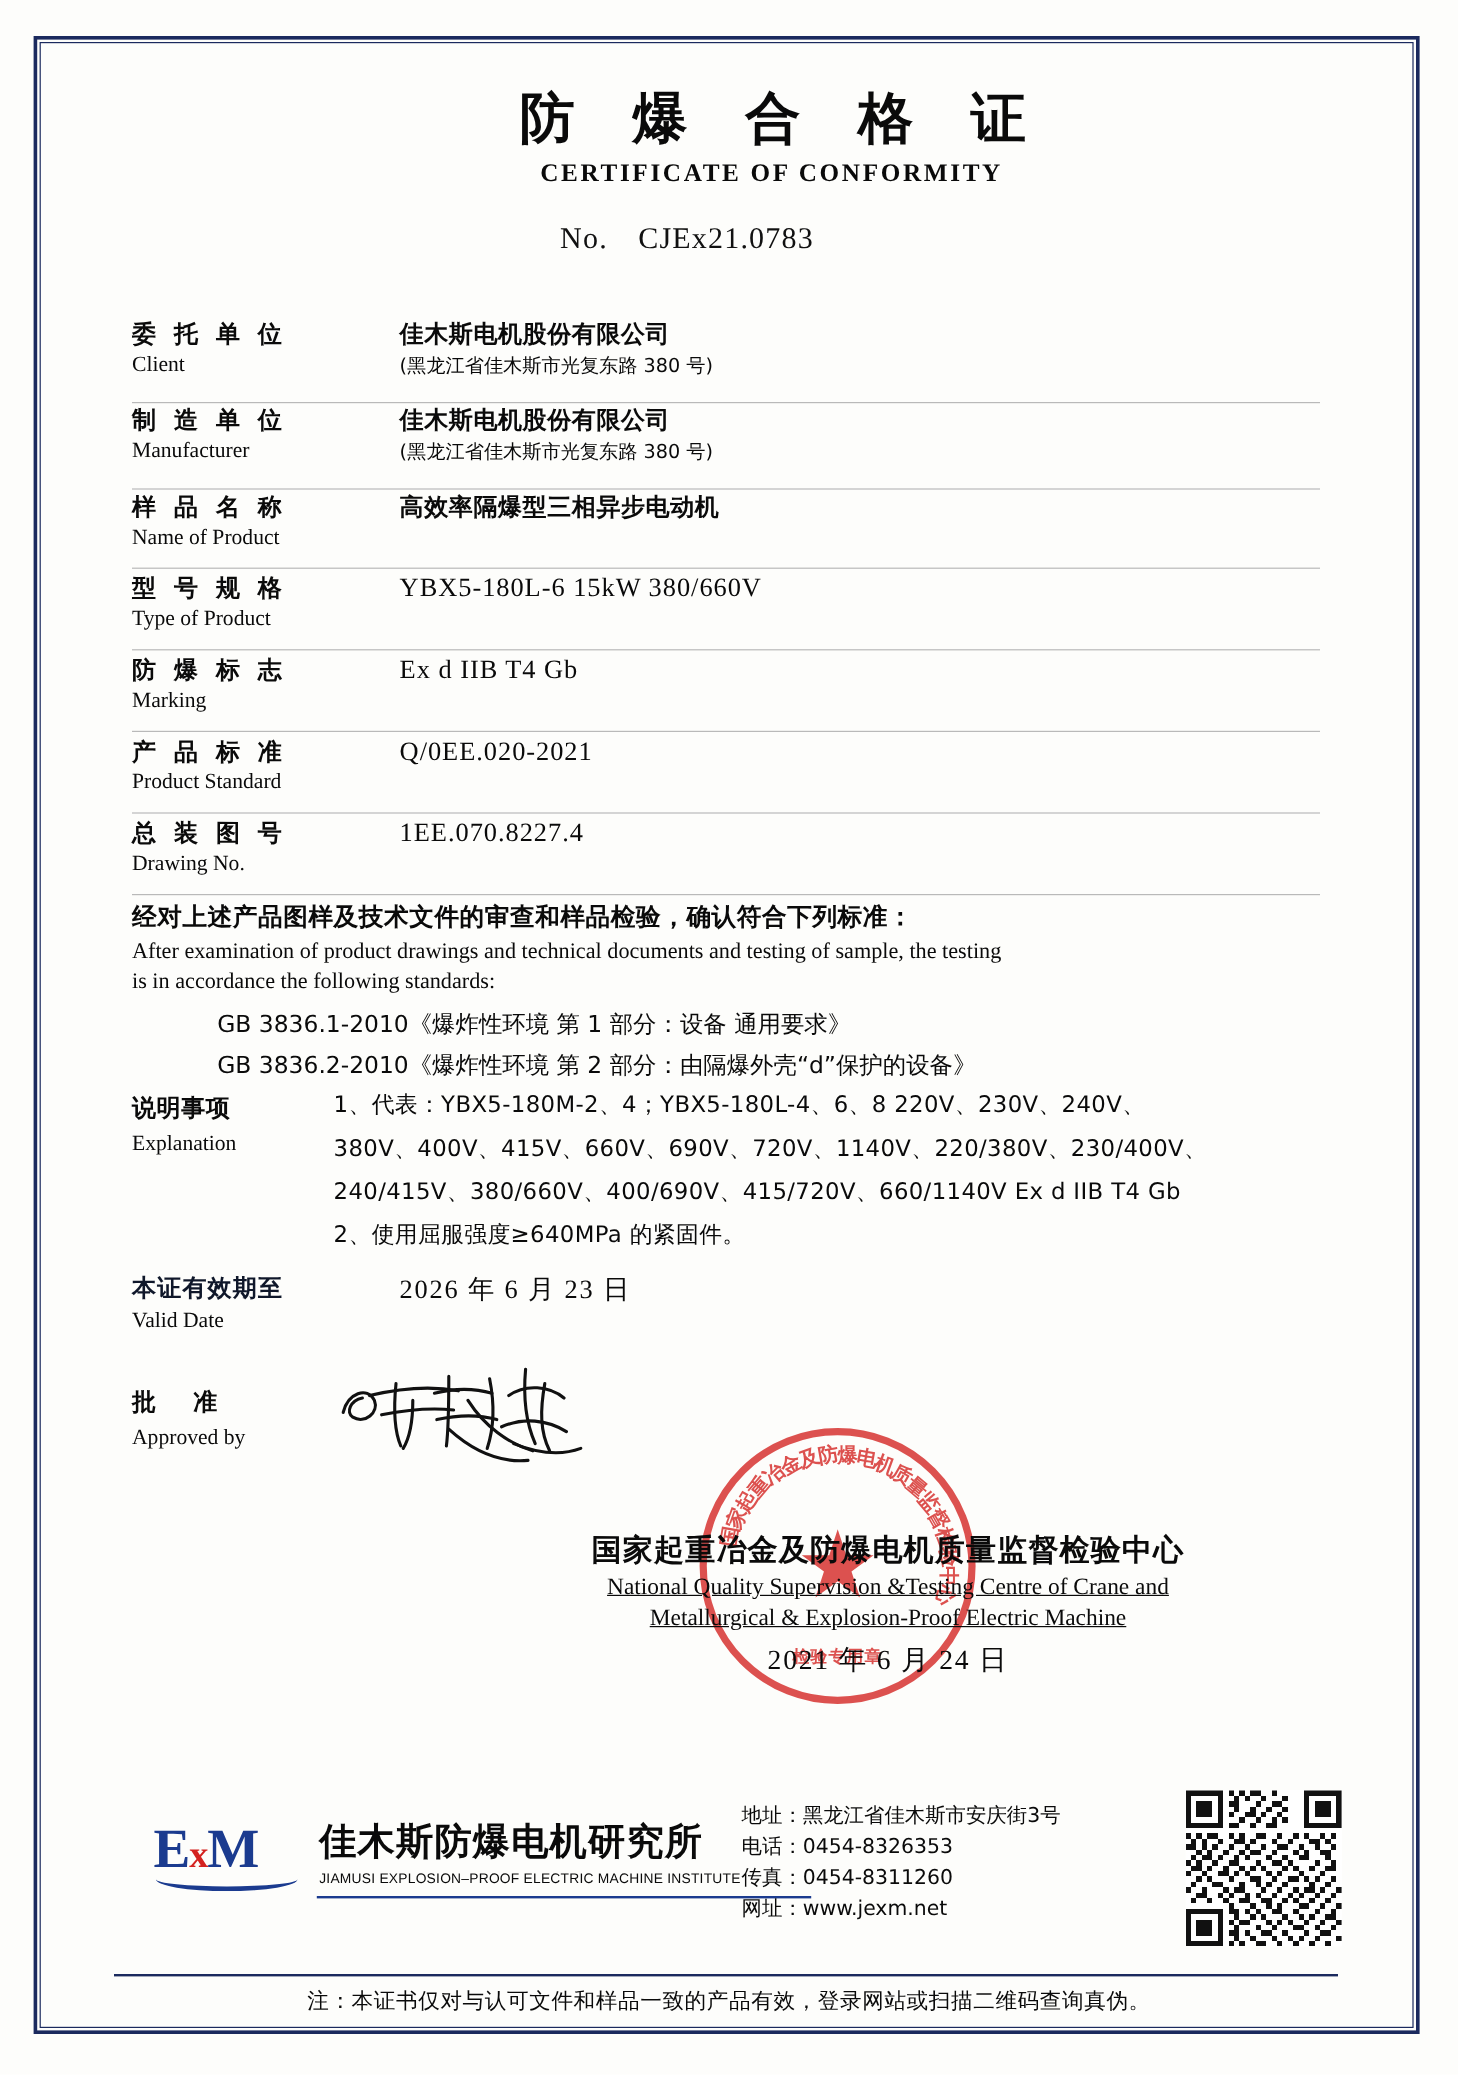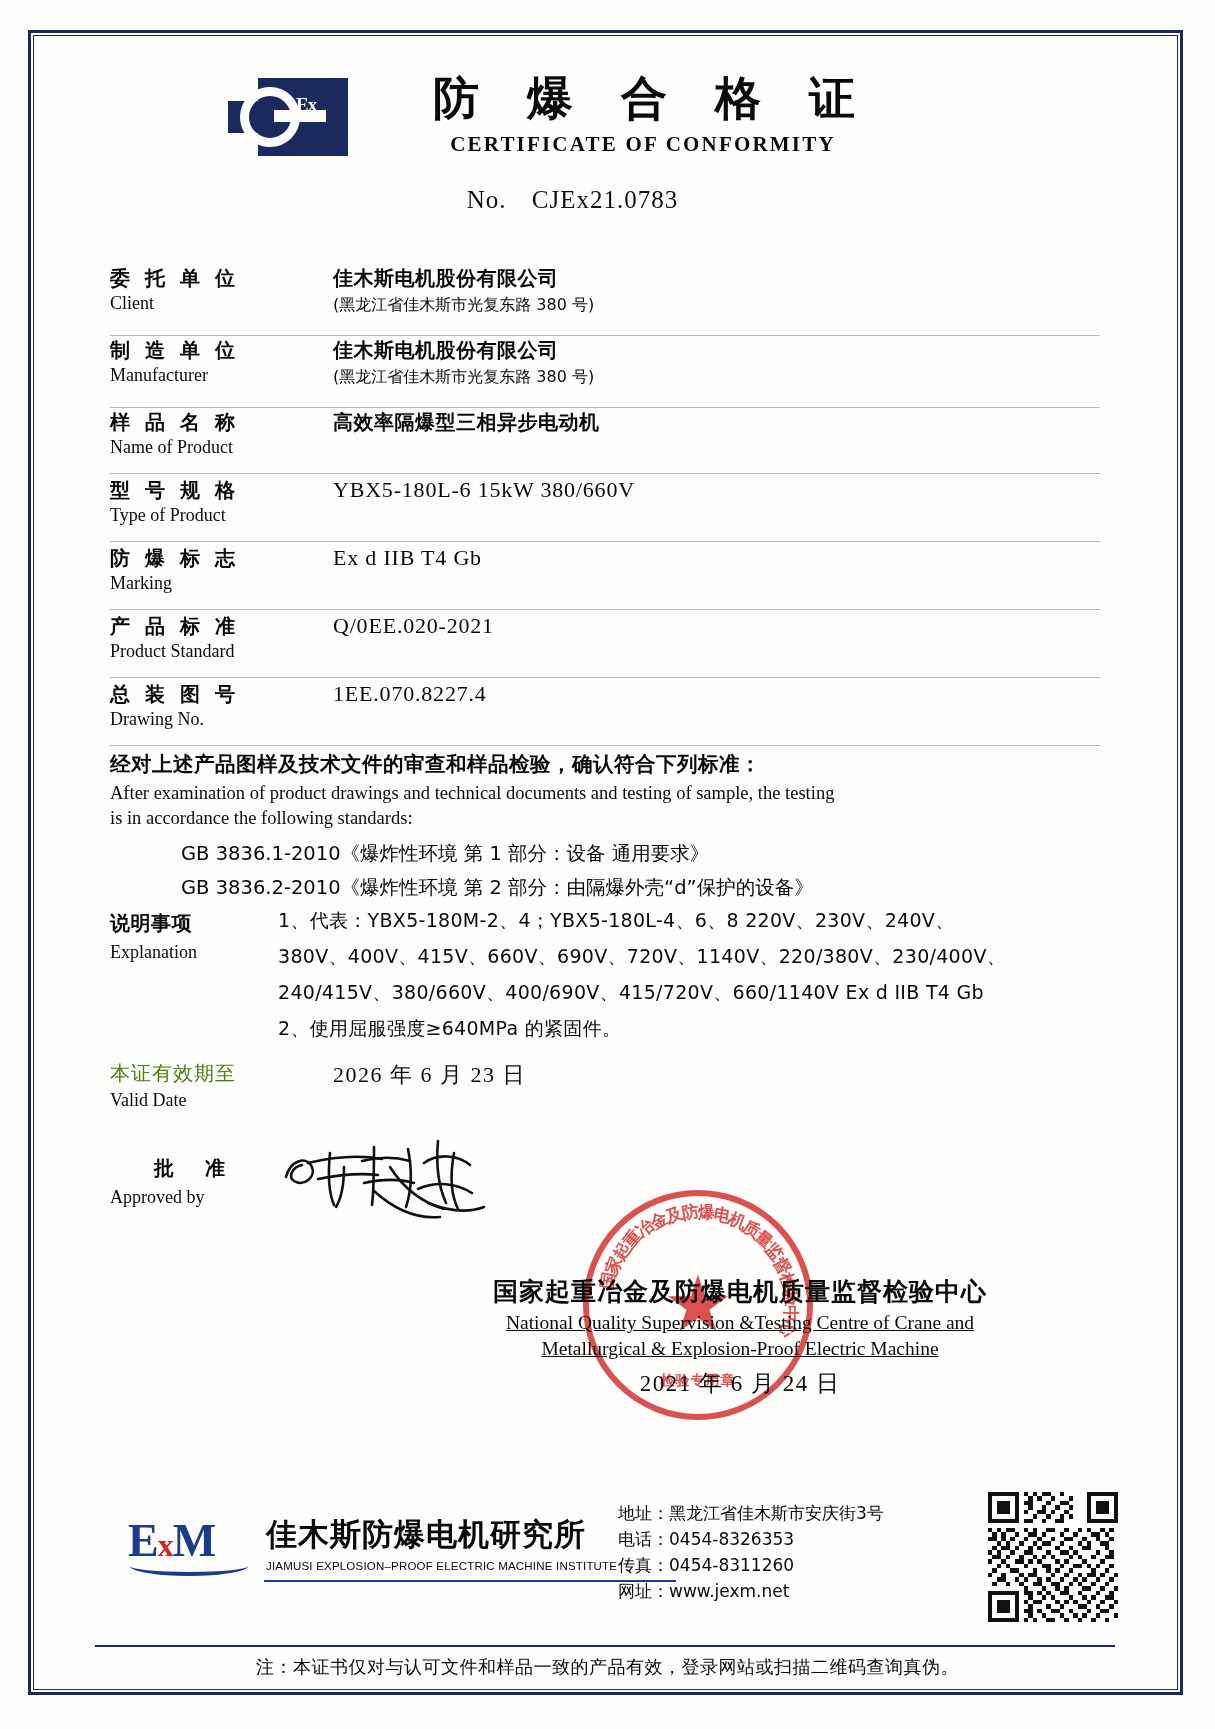--- a/index.html
+++ b/index.html
@@ -283,24 +283,24 @@
   .valid {
     position: absolute;
     left: 33px;
     top: 1060px;
     width: 1145px;
   }
   .valid .lbl-cn {
     position: absolute;
     left: 77px; top: 0;
     font-family: "DejaVu Sans", sans-serif;
-    font-weight: normal;
+    font-weight: bold;
     font-size: 20px;
     letter-spacing: 1px;
-    color: #4d7c0f;
+    color: #0f172a;
     white-space: nowrap;
   }
   .valid .lbl-en {
     position: absolute;
     left: 77px; top: 30px;
     font-family: "Liberation Serif", serif;
     font-size: 18px;
     color: #0a0a0a;
     white-space: nowrap;
   }
@@ -323,21 +323,20 @@
   }
   .approved .lbl-cn {
     position: absolute;
     left: 77px; top: 0;
     font-family: "DejaVu Sans", sans-serif;
     font-weight: bold;
     font-size: 20px;
     letter-spacing: 12px;
     color: #0a0a0a;
     white-space: nowrap;
-    margin-left: 44px;
   }
   .approved .lbl-en {
     position: absolute;
     left: 77px; top: 32px;
     font-family: "Liberation Serif", serif;
     font-size: 18px;
     color: #0a0a0a;
     white-space: nowrap;
   }
   .signature {
@@ -535,27 +534,20 @@
   }
 </style>
 </head>
 <body>
 
 <div class="page">
   <div class="outer-border"></div>
   <div class="inner-border"></div>
 
   <div class="header">
-    <div class="ex-logo">
-      <div class="cut-top"></div>
-      <div class="cut-bottom"></div>
-      <div class="ring"></div>
-      <div class="barL"></div>
-      <div class="ex-text">Ex</div>
-    </div>
     <div class="title-cn">防 爆 合 格 证</div>
     <div class="title-en">CERTIFICATE OF CONFORMITY</div>
   </div>
 
   <div class="cert-no">
     <span>No.</span>
     <span class="num">CJEx21.0783</span>
   </div>
 
   <div class="fields">

